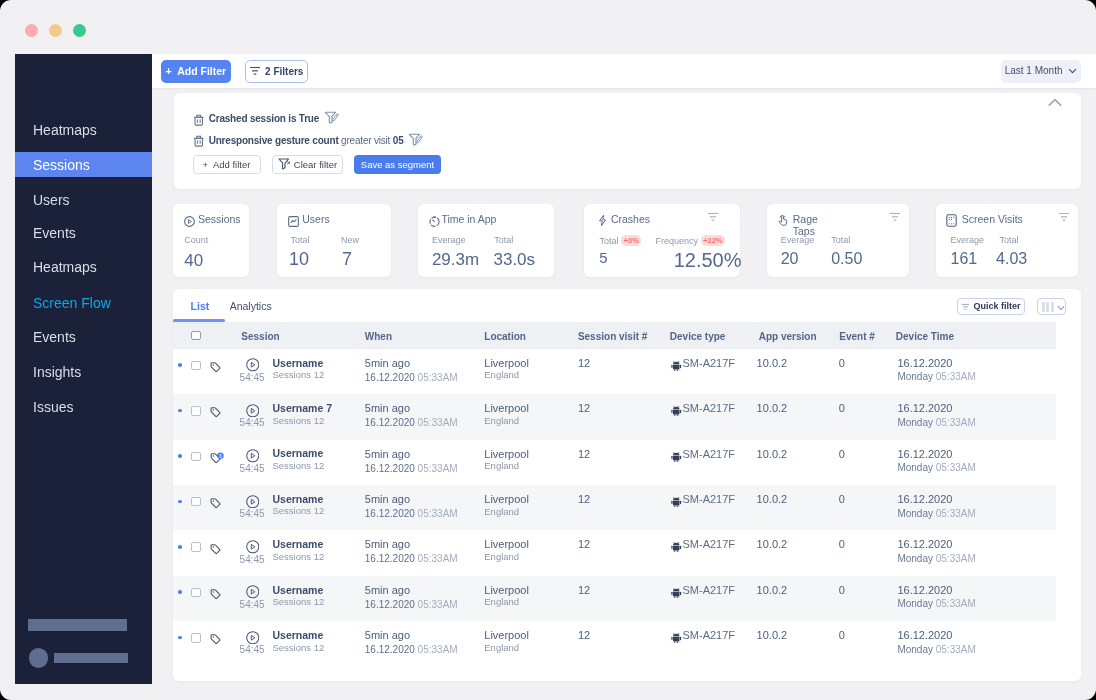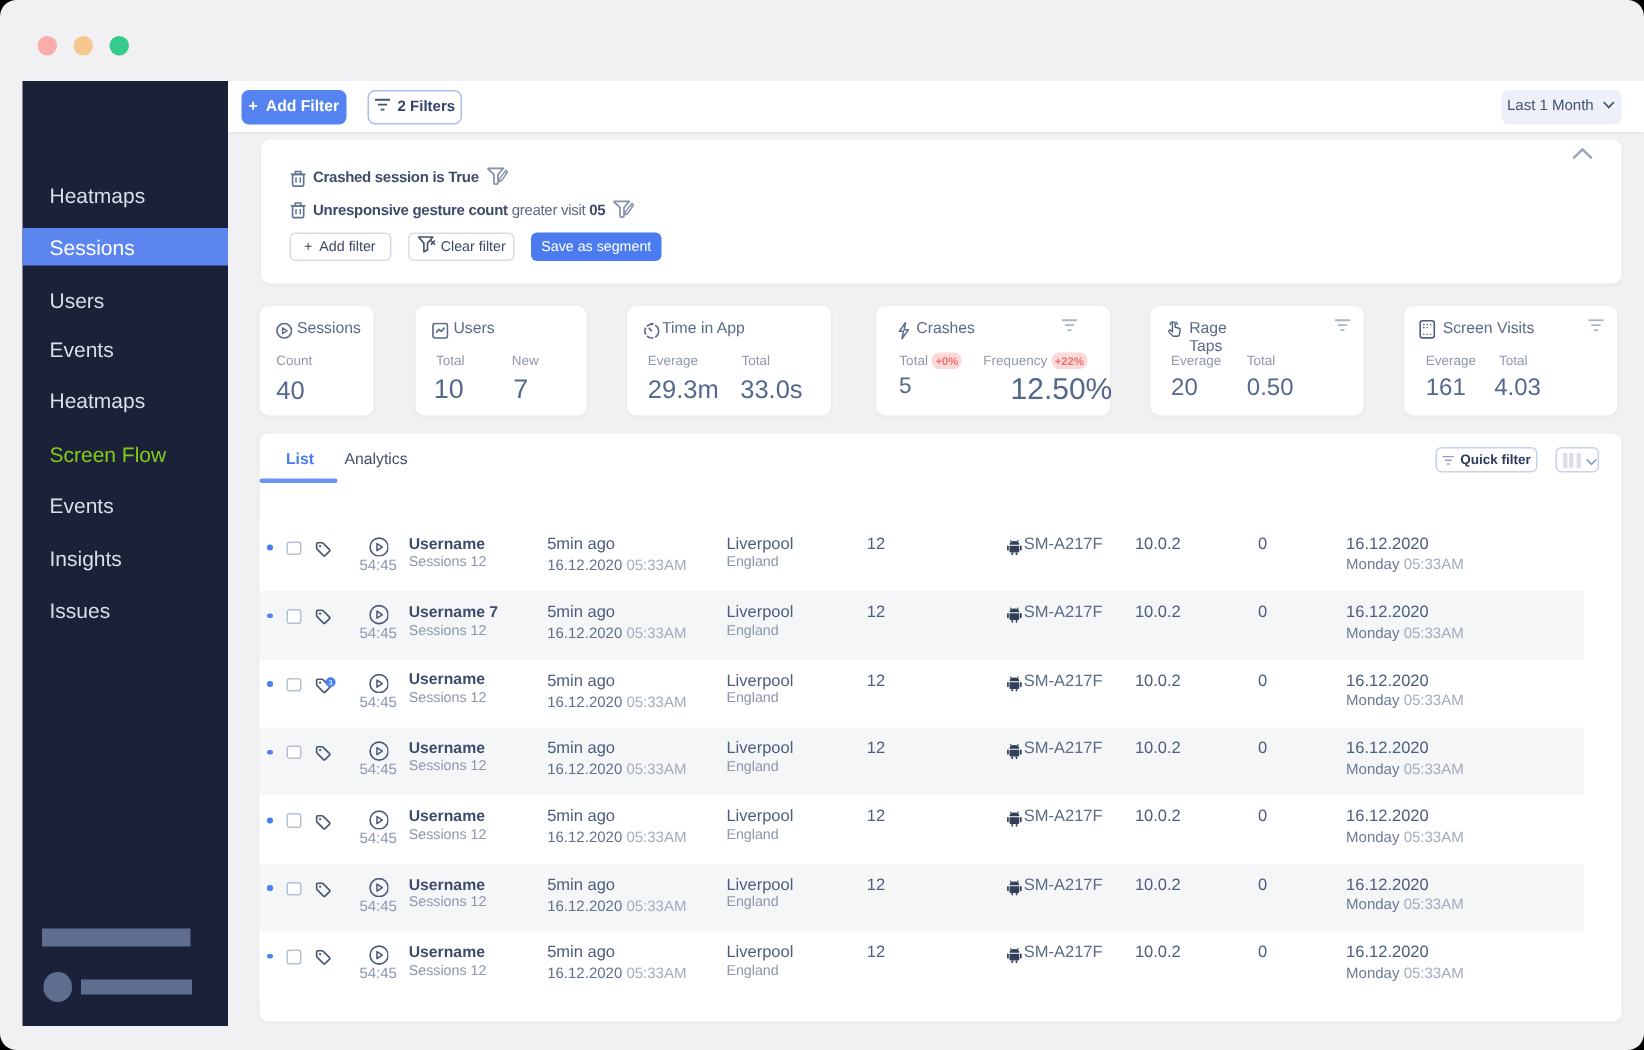--- a/index.html
+++ b/index.html
@@ -17,21 +17,21 @@
   <div style="position:absolute;left:48.5px;top:23.5px;width:13px;height:13px;border-radius:50%;background:#f6c78e"></div>
   <div style="position:absolute;left:72.5px;top:23.5px;width:13px;height:13px;border-radius:50%;background:#36ca8c"></div>
 
   <div style="position:absolute;left:15px;top:54px;width:137.1px;height:630.3px;background:#1a2138">
     <div style="position:absolute;left:0;top:98.1px;width:137.1px;height:24.8px;background:#5c85f0"></div>
       <div style="position:absolute;left:18px;top:102.5px;font-size:14px;color:#fff">Sessions</div>
       <div style="position:absolute;left:18px;top:68.0px;font-size:14px;color:#d9dee8">Heatmaps</div>
       <div style="position:absolute;left:18px;top:138.0px;font-size:14px;color:#d9dee8">Users</div>
       <div style="position:absolute;left:18px;top:170.8px;font-size:14px;color:#d9dee8">Events</div>
       <div style="position:absolute;left:18px;top:205.3px;font-size:14px;color:#d9dee8">Heatmaps</div>
-      <div style="position:absolute;left:18px;top:240.5px;font-size:14px;color:#84cc16">Screen Flow</div>
+      <div style="position:absolute;left:18px;top:240.5px;font-size:14px;color:#0ea5e9">Screen Flow</div>
       <div style="position:absolute;left:18px;top:275.3px;font-size:14px;color:#d9dee8">Events</div>
       <div style="position:absolute;left:18px;top:310.1px;font-size:14px;color:#d9dee8">Insights</div>
       <div style="position:absolute;left:18px;top:344.9px;font-size:14px;color:#d9dee8">Issues</div>
     <div style="position:absolute;left:13.4px;top:565.1px;width:98.7px;height:12.1px;background:#5f6e8e"></div>
     <div style="position:absolute;left:13.6px;top:594.2px;width:19.6px;height:19.6px;border-radius:50%;background:#5f6e8e"></div>
     <div style="position:absolute;left:38.5px;top:598.9px;width:74.4px;height:10.2px;background:#5f6e8e"></div>
   </div>
 
   <div style="position:absolute;left:152.1px;top:54px;width:943.9px;height:33.7px;background:#fff;box-shadow:0 1px 2px rgba(20,30,60,.06)"></div>
   <div style="position:absolute;left:160.9px;top:60.2px;width:70px;height:22.4px;background:#5584f2;border-radius:5px;color:#fff;font-size:10.5px;font-weight:bold;text-align:center;line-height:22.4px">+&nbsp; Add Filter</div>
@@ -188,20 +188,31 @@
         </svg></span>Quick filter</div>
   <div style="position:absolute;left:1036.6px;top:298.3px;width:29.3px;height:16.5px;border:1px solid #c6d2ec;border-radius:4px;background:#fff">
     <span style="position:absolute;left:4px;top:3px;width:3px;height:10px;background:#dcdfe6;border-radius:1px"></span>
     <span style="position:absolute;left:8.5px;top:3px;width:3px;height:10px;background:#dcdfe6;border-radius:1px"></span>
     <span style="position:absolute;left:13px;top:3px;width:3px;height:10px;background:#dcdfe6;border-radius:1px"></span>
     <span style="position:absolute;left:19px;top:5.5px;line-height:0"><svg width="8" height="6" viewBox="0 0 10 7" fill="none">
           <path d="M1 1.2 L5 5.4 L9 1.2" stroke="#8b9bbd" stroke-width="1.4"></path>
         </svg></span>
   </div>
 
+  <div style="position:absolute;left:172.6px;top:321.8px;width:883px;height:27px;background:#eef0f4">
+    <div style="position:absolute;left:18.6px;top:9px;width:9.4px;height:9.4px;border:1.4px solid #8e9cb8;border-radius:2px;background:#fff"></div>
+    <div class="th" style="left:68.7px">Session</div>
+    <div class="th" style="left:192.2px">When</div>
+    <div class="th" style="left:311.7px">Location</div>
+    <div class="th" style="left:405.3px">Session visit #</div>
+    <div class="th" style="left:497.2px">Device type</div>
+    <div class="th" style="left:586.2px">App version</div>
+    <div class="th" style="left:666.7px">Event #</div>
+    <div class="th" style="left:723.2px">Device Time</div>
+  </div>
 
   <div style="position:absolute;left:172.6px;top:348.8px;width:883px;height:45.4px;background:#ffffff">
 <div style="position:absolute;left:5.6px;top:14.6px;width:3.6px;height:3.6px;border-radius:50%;background:#4b80f2"></div>
 <div style="position:absolute;left:18.6px;top:12px;width:9.4px;height:9.4px;border:1.4px solid #b7c0d1;border-radius:2px;background:#fff"></div>
 <div style="position:absolute;left:37px;top:11.2px"><svg width="13" height="12" viewBox="0 0 13 12" fill="none" overflow="visible">
 <path d="M1.1 4.3 L1.1 1.5 Q1.1 0.8 1.8 0.8 L4.6 0.8 Q5.1 0.8 5.5 1.2 L9.7 5.4 Q10.2 5.9 9.7 6.4 L6.7 9.4 Q6.2 9.9 5.7 9.4 L1.5 5.2 Q1.1 4.8 1.1 4.3 Z" stroke="#47586f" stroke-width="1.1"></path>
 <circle cx="3.4" cy="3.1" r="0.75" fill="#47586f"></circle>
         </svg></div>
 <div style="position:absolute;left:73.2px;top:9.2px"><svg width="13.5" height="13.5" viewBox="0 0 15 15" fill="none">
 <circle cx="7.5" cy="7.5" r="6.7" stroke="#49587a" stroke-width="1.2"></circle>

